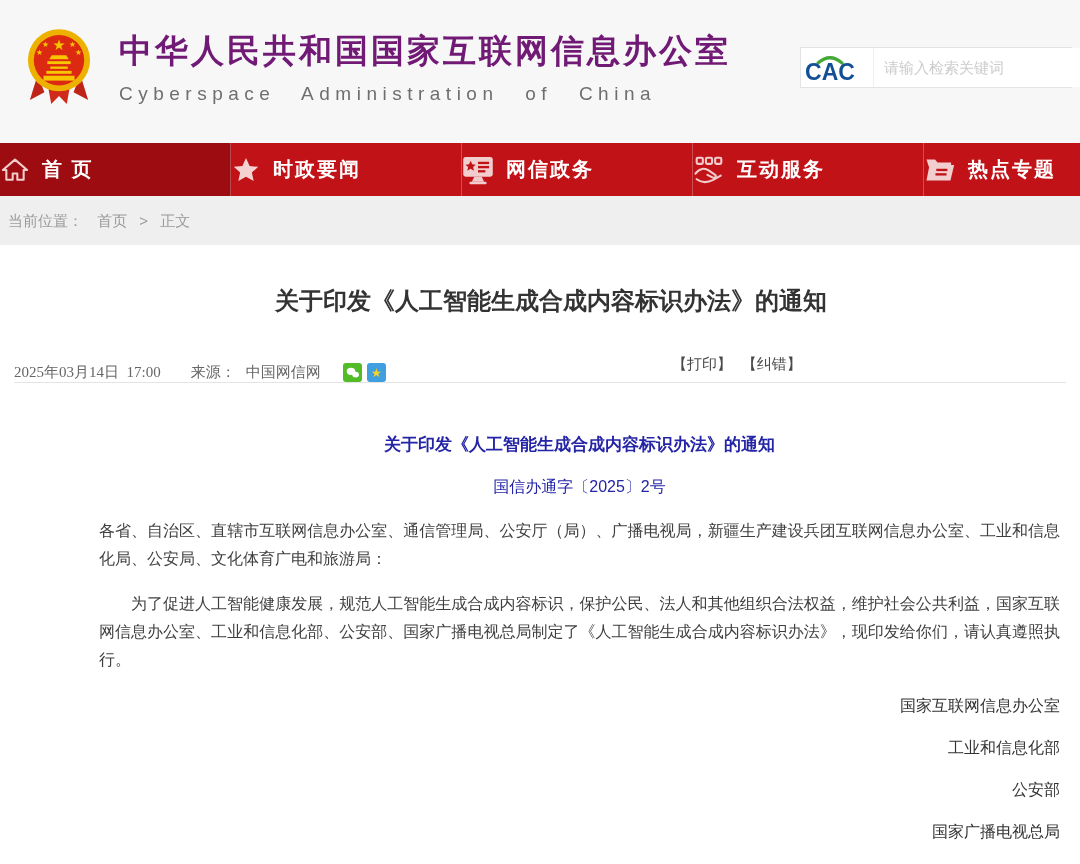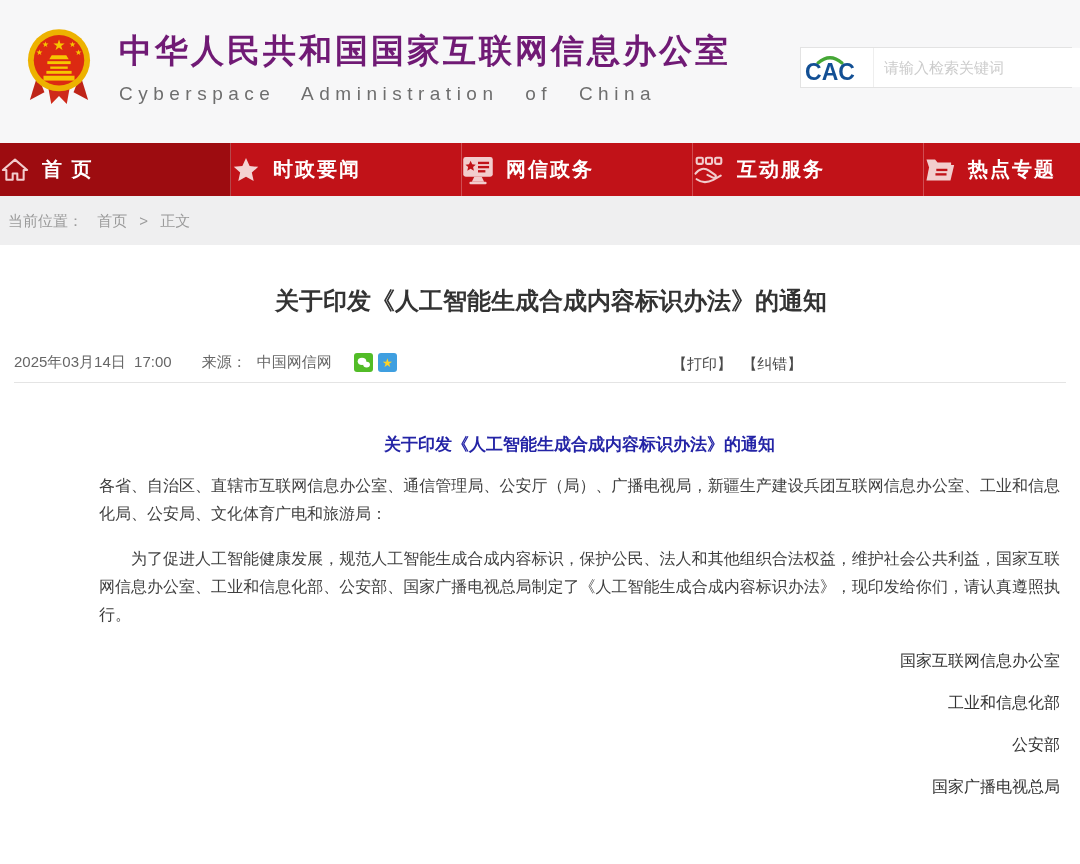--- a/index.html
+++ b/index.html
@@ -32,22 +32,22 @@
     font-size:15px; color:#9b9b9b; }
   .breadcrumb a { color:#9b9b9b; text-decoration:none; }
   .breadcrumb .sep { margin:0 8px; }
   .crumb-prefix { margin-right:10px; }
 
   
   .article { position:relative; }
   .article-title { position:relative; left:11px; text-align:center; margin-top:40px;
     font-size:24px; font-weight:bold; color:#333; line-height:32px; }
   .meta-row { position:relative; margin:36px 14px 4px 14px; height:30px;
-    border-bottom:1px solid #e4e4e4; font-family:Liberation Sans, sans-serif;
-    font-size:15px; color:#666; display:flex; align-items:flex-start; }
+    border-bottom:1px solid #e4e4e4; font-family:Liberation Serif, serif;
+    font-size:15px; color:#666; display:flex; align-items:flex-end; }
   .meta-date { white-space:pre; }
   .meta-source-label { margin-left:30px; }
   .meta-source { margin-left:10px; }
   .share-icons { margin-left:22px; display:flex; gap:5px; align-items:center; }
   .share-icons svg { display:block; cursor:pointer; }
   .meta-actions { position:absolute; left:658px; top:2px; color:#4a4a4a; }
   .meta-actions span { cursor:pointer; margin-right:6px; }
 
   .content-col { margin-left:99px; width:961px; }
   .doc-title { text-align:center; color:#2424a6; font-size:17px; font-weight:bold;
@@ -179,20 +179,21 @@
       </svg>
     </span>
     <span class="meta-actions">
       <span>【打印】</span>
       <span>【纠错】</span>
     </span>
   </div>
 
   <div class="content-col">
     <div class="doc-title">关于印发《人工智能生成合成内容标识办法》的通知</div>
+    <div class="doc-number">国信办通字〔2025〕2号</div>
 
     <p class="body-para">各省、自治区、直辖市互联网信息办公室、通信管理局、公安厅（局）、广播电视局，新疆生产建设兵团互联网信息办公室、工业和信息化局、公安局、文化体育广电和旅游局：</p>
     <p class="body-para indent">为了促进人工智能健康发展，规范人工智能生成合成内容标识，保护公民、法人和其他组织合法权益，维护社会公共利益，国家互联网信息办公室、工业和信息化部、公安部、国家广播电视总局制定了《人工智能生成合成内容标识办法》，现印发给你们，请认真遵照执行。</p>
 
     <div class="signatures">
       <p>国家互联网信息办公室</p>
       <p>工业和信息化部</p>
       <p>公安部</p>
       <p>国家广播电视总局</p>
 

